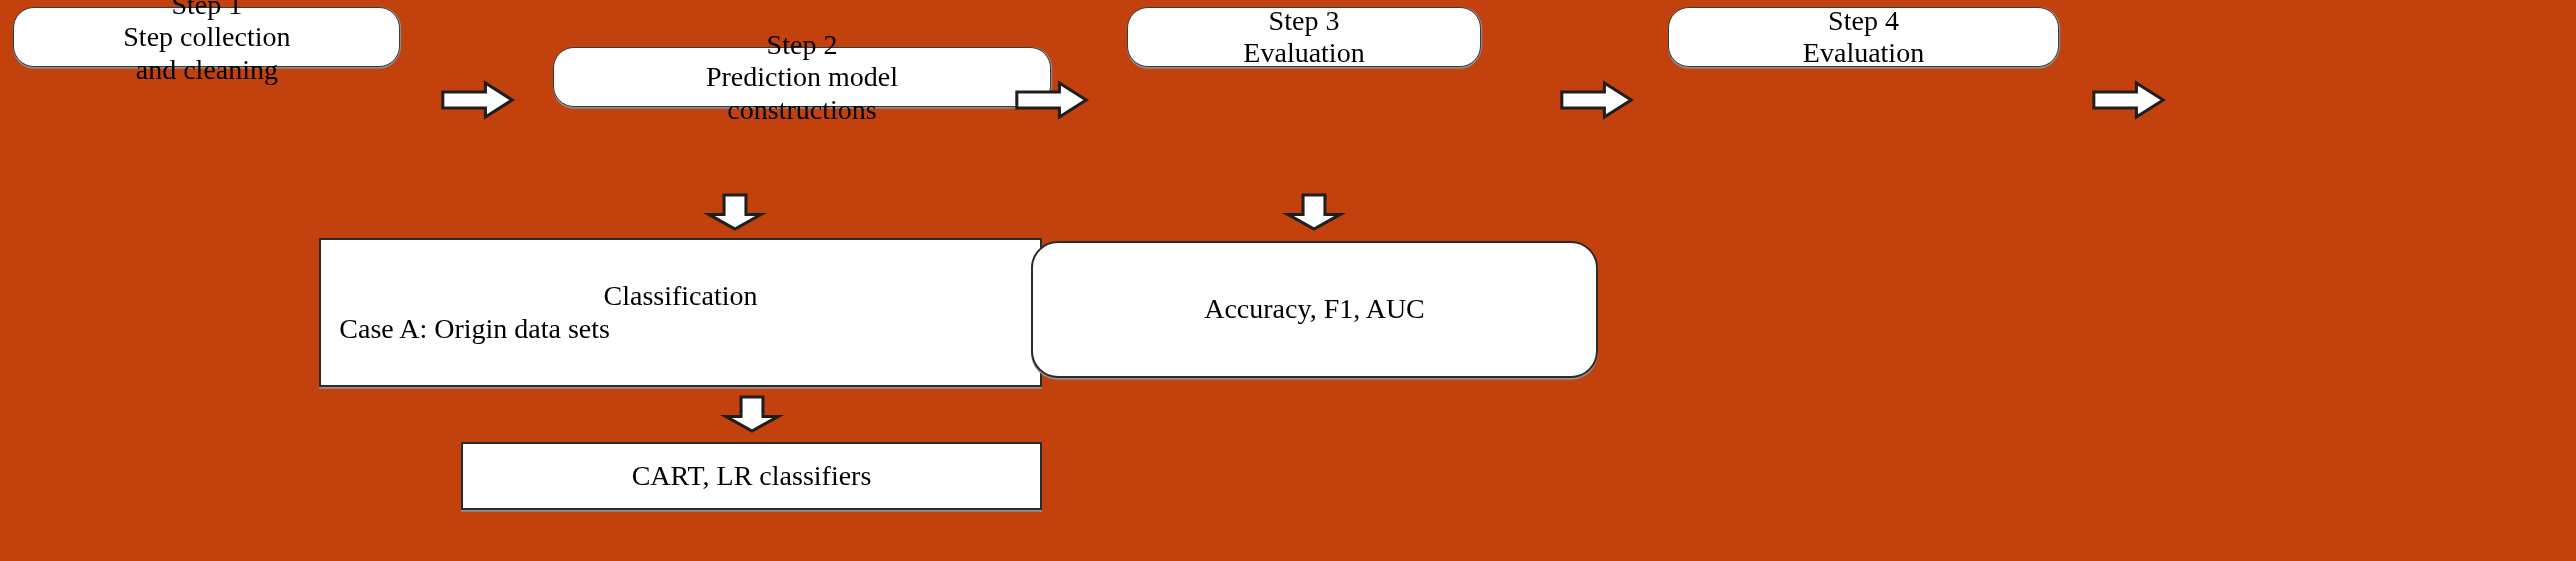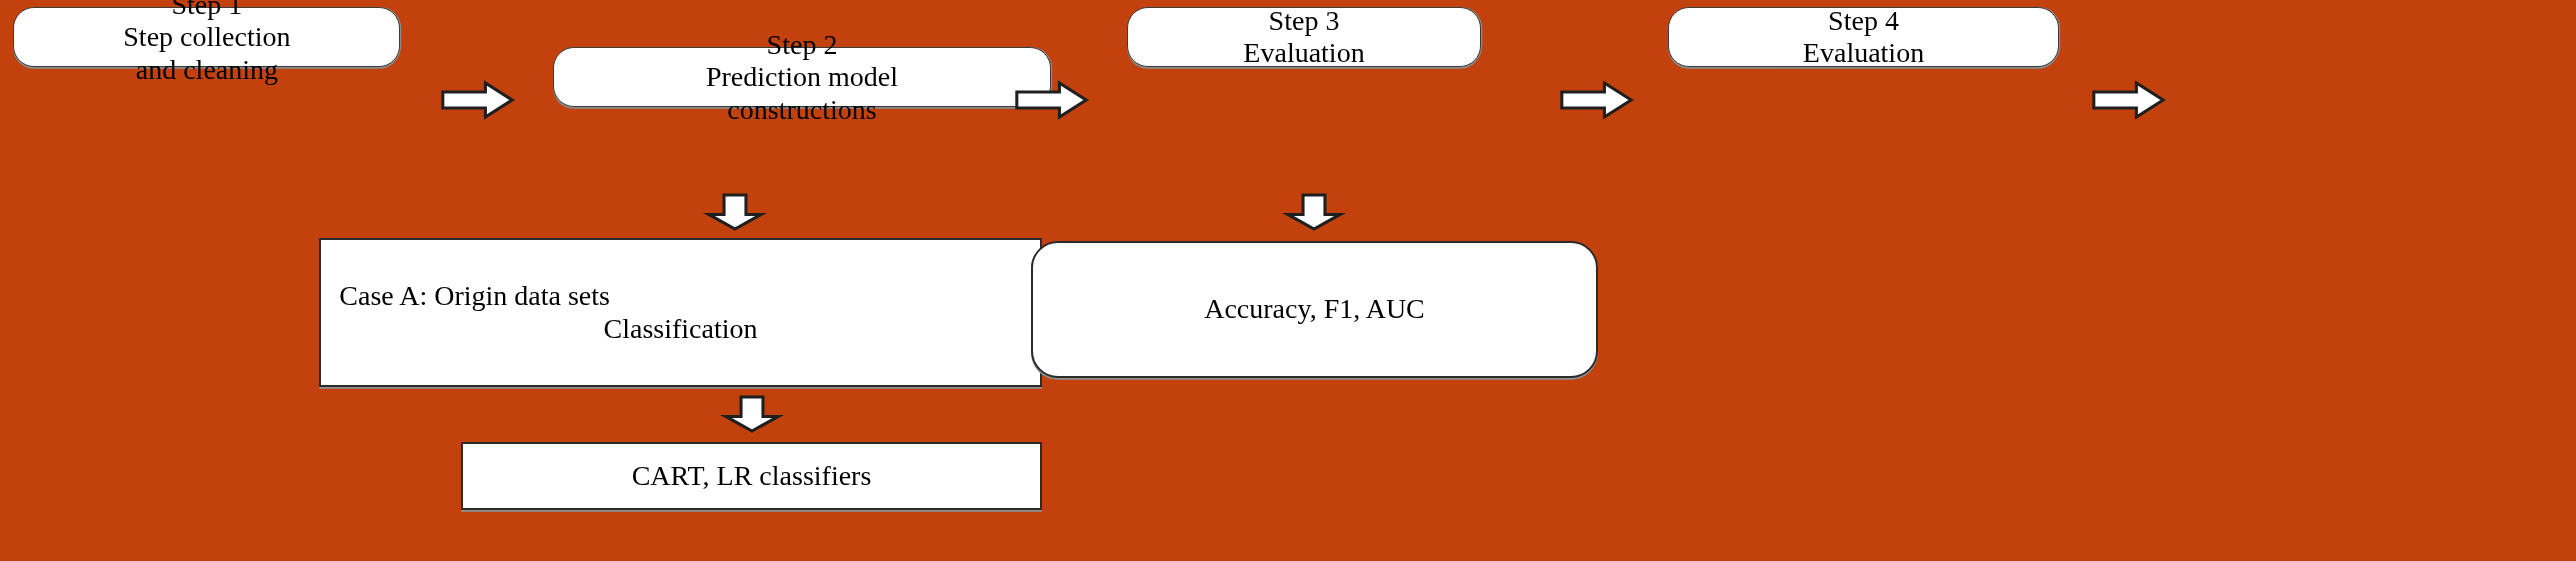--- a/index.html
+++ b/index.html
@@ -84,22 +84,22 @@
     </svg>
   </div>
 
   <div class="arrow" style="left:1286px;top:193px;width:56px;height:38px;">
     <svg viewBox="0 0 92 62" width="56" height="38">
       <path d="M28,3 L64,3 L64,35 L89,35 L46,59 L3,35 L28,35 Z"></path>
     </svg>
   </div>
 
   <div class="node rect leftbox" style="left:319px;top:238px;width:723px;height:149px;">
+    <span class="line t2 ctr">Classification</span>
     <span class="line t2 lft">Case A: Origin data sets</span>
-    <span class="line t2 ctr">Classification</span>
   </div>
 
   <div class="node rect" style="left:1031px;top:241px;width:567px;height:137px;border-radius:27px;">
     <span class="line t2">Accuracy, F1, AUC</span>
   </div>
 
   <div class="arrow" style="left:724px;top:395px;width:56px;height:38px;">
     <svg viewBox="0 0 92 62" width="56" height="38">
       <path d="M28,3 L64,3 L64,35 L89,35 L46,59 L3,35 L28,35 Z"></path>
     </svg>

